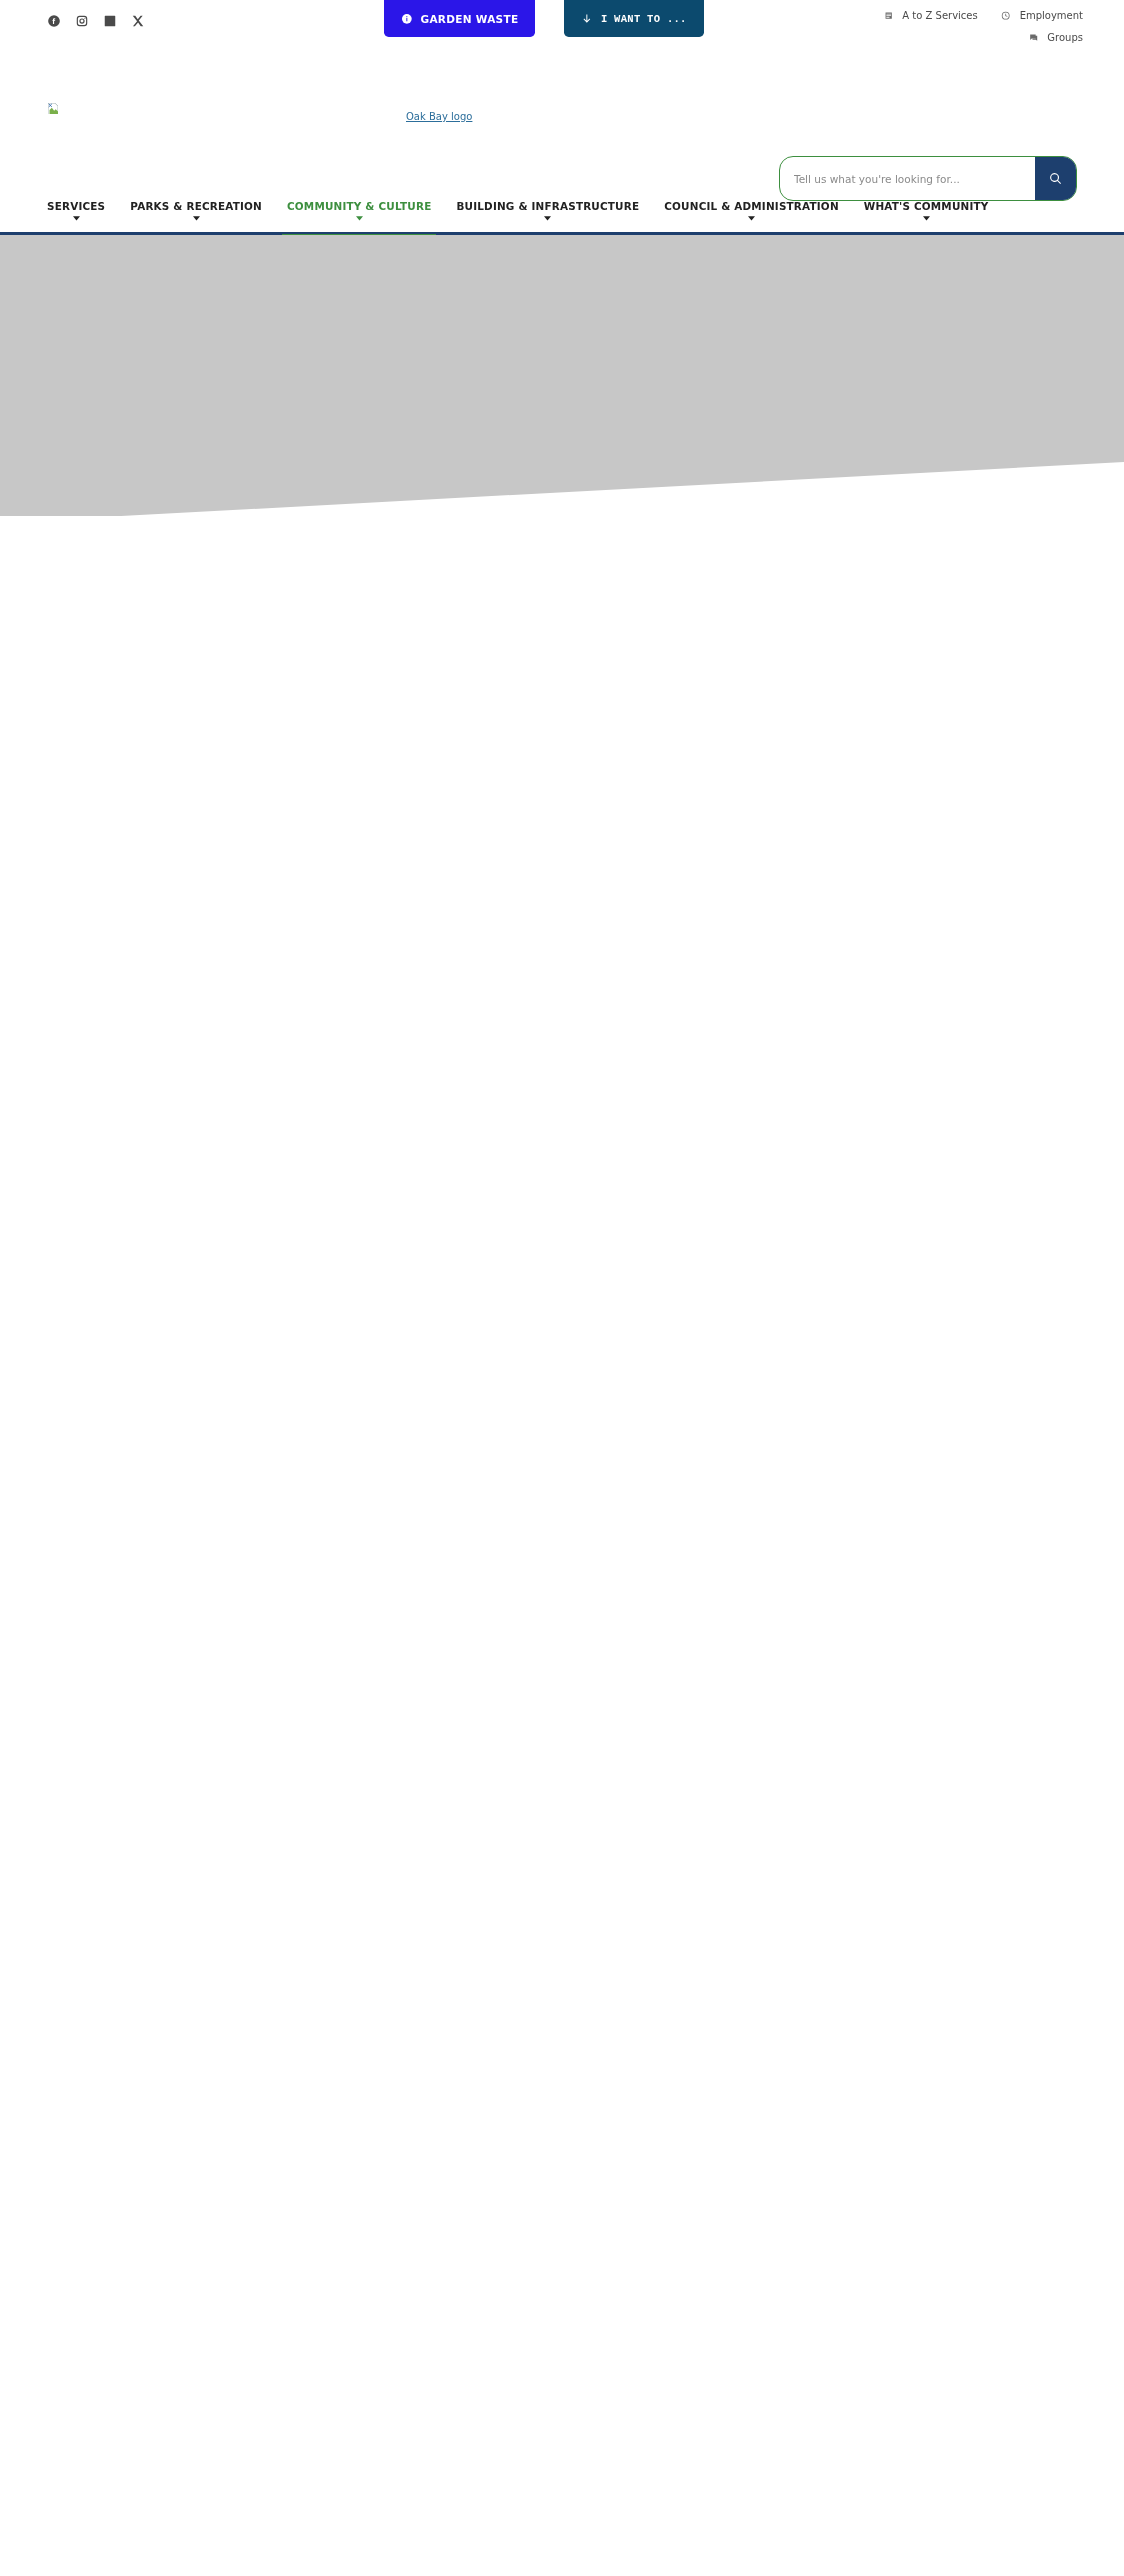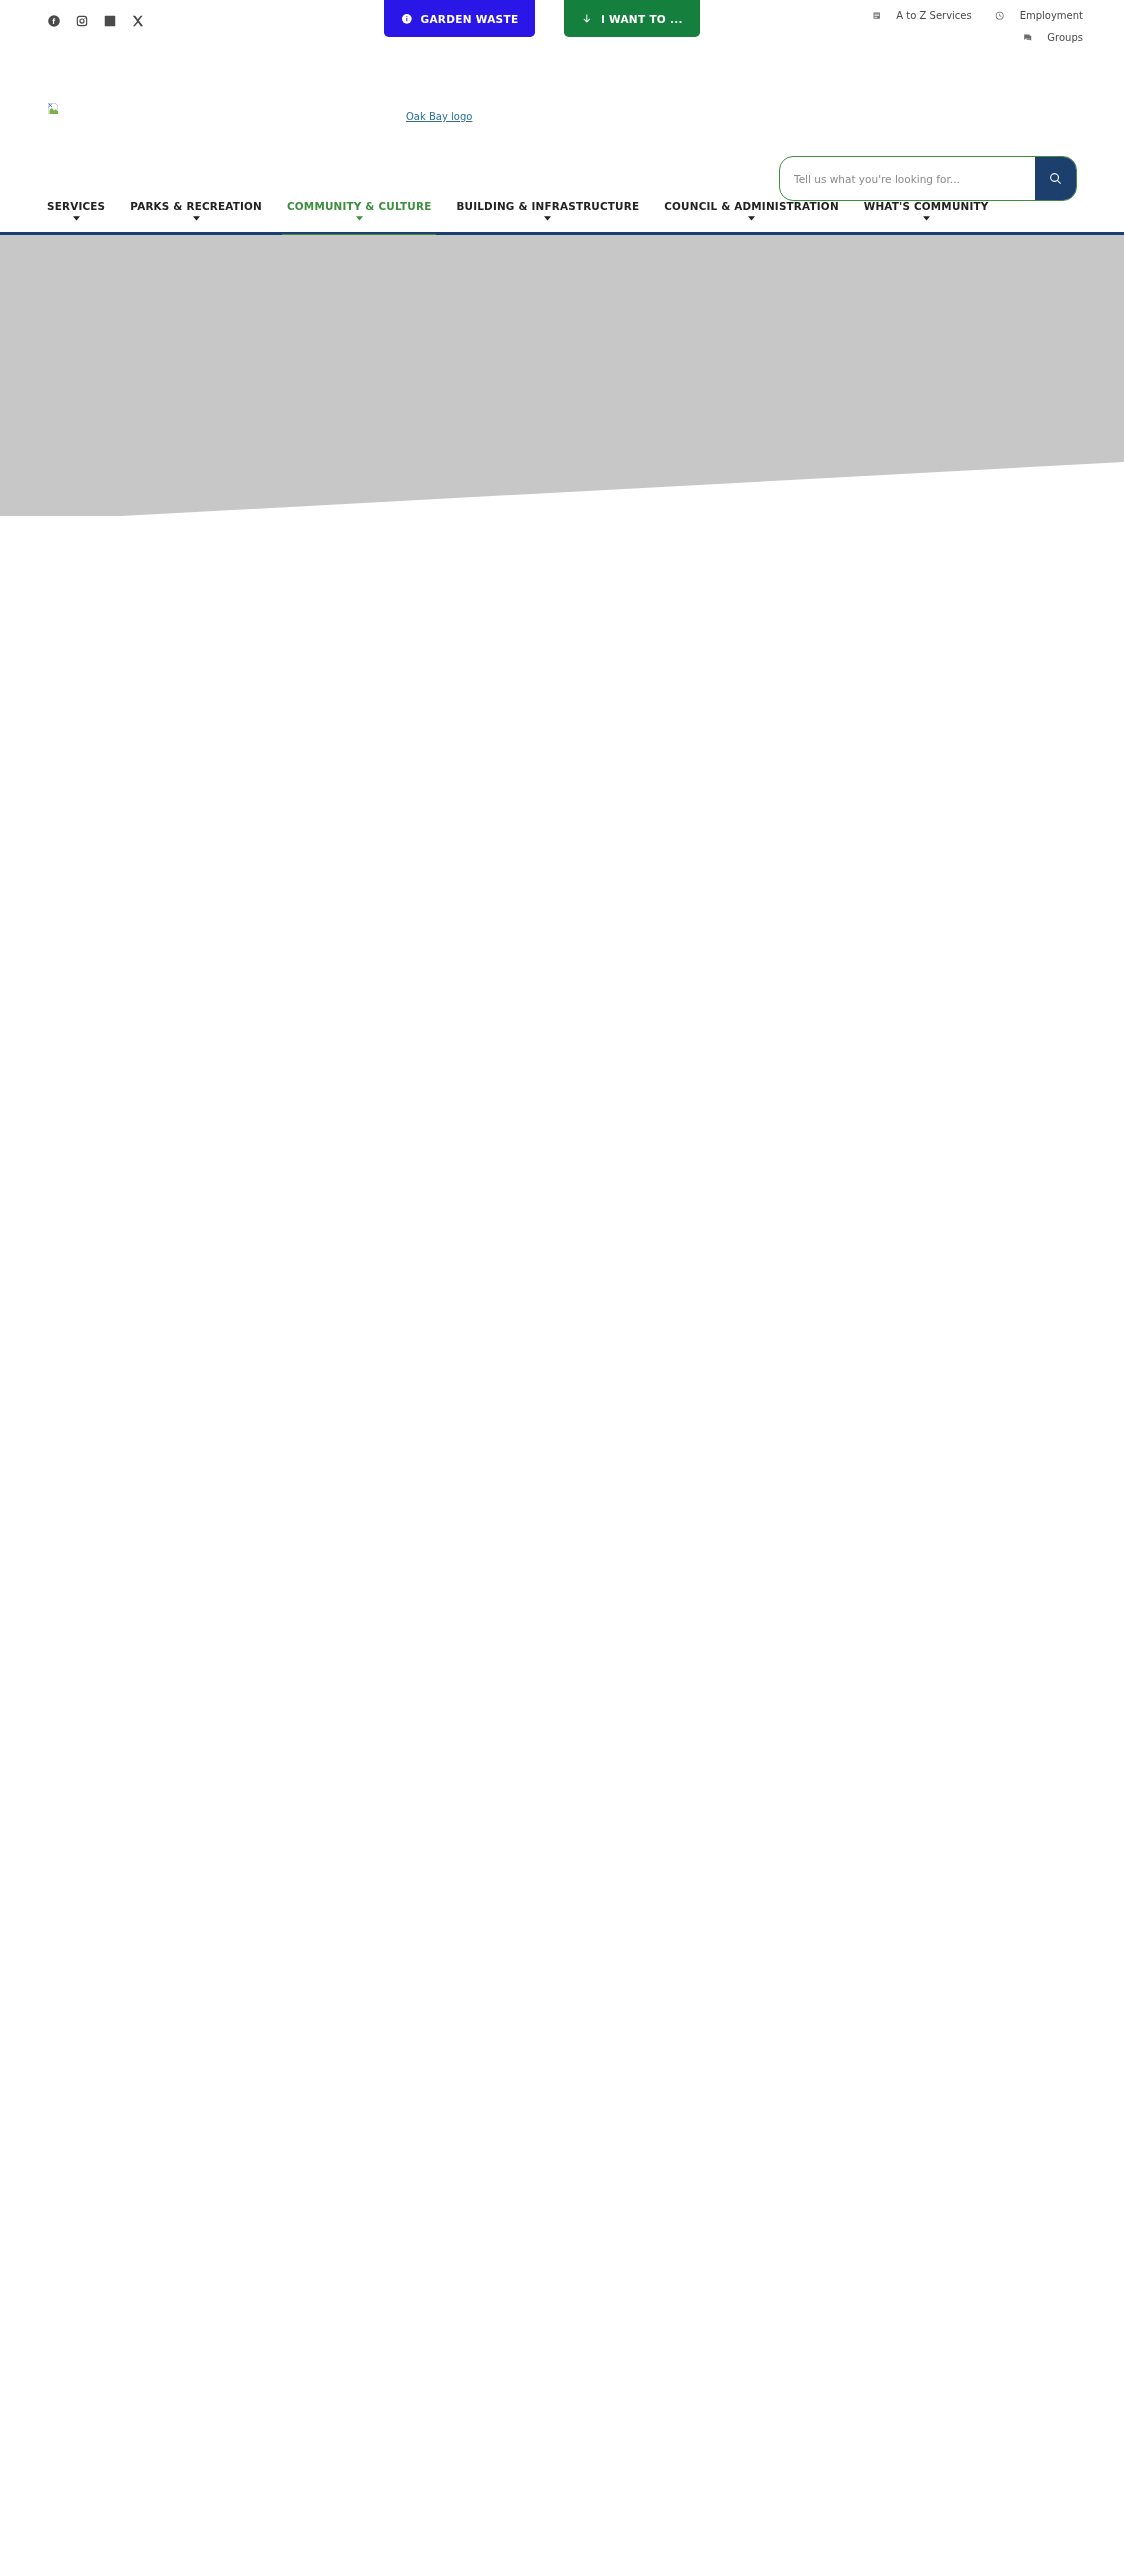--- a/index.html
+++ b/index.html
@@ -21,30 +21,30 @@
 
   .top-ctas { position:absolute; left:384px; top:0px; display:flex; gap:29px; }
   .cta-btn {
     display:flex; align-items:center; gap:7.8px;
     height:37px; padding:0 17px;
     border-radius:0 0 4.7px 4.7px;
     color:#fff; font-size:10.5px; font-weight:bold; letter-spacing:0.3px;
     text-decoration:none; white-space:nowrap;
   }
   .cta-garden { background:#2b16e8; }
-  .cta-iwant  { background:#15803d; }
+  .cta-iwant  { background:#0c4a6e;font-family:Liberation Mono, monospace; }
   .cta-btn .ic { width:11.7px; height:11.7px; fill:#fff; flex:none; }
 
   .top-links {
     position:absolute; right:41px; top:6.2px;
     width:258px; text-align:right; line-height:20px;
   }
   .top-links a {
     color:#4a4a4a; text-decoration:none; font-size:10px;
-    display:inline-flex; align-items:center; gap:15px; margin-left:20px;
+    display:inline-flex; align-items:center; gap:9px; margin-left:20px;
   }
   .top-links svg { width:9.4px; height:9.4px; fill:#6a6a6a; }
 
   
   .logorow { position:relative; height:86px; background:#fff; }
   .brokenimg {
     display:inline-flex; align-items:flex-end; gap:3.1px;
     font-size:10px; color:#2c6e9b;
   }
   .bi-glyph { width:10px; height:11.7px; flex:none; position:relative; top:1.6px; }

